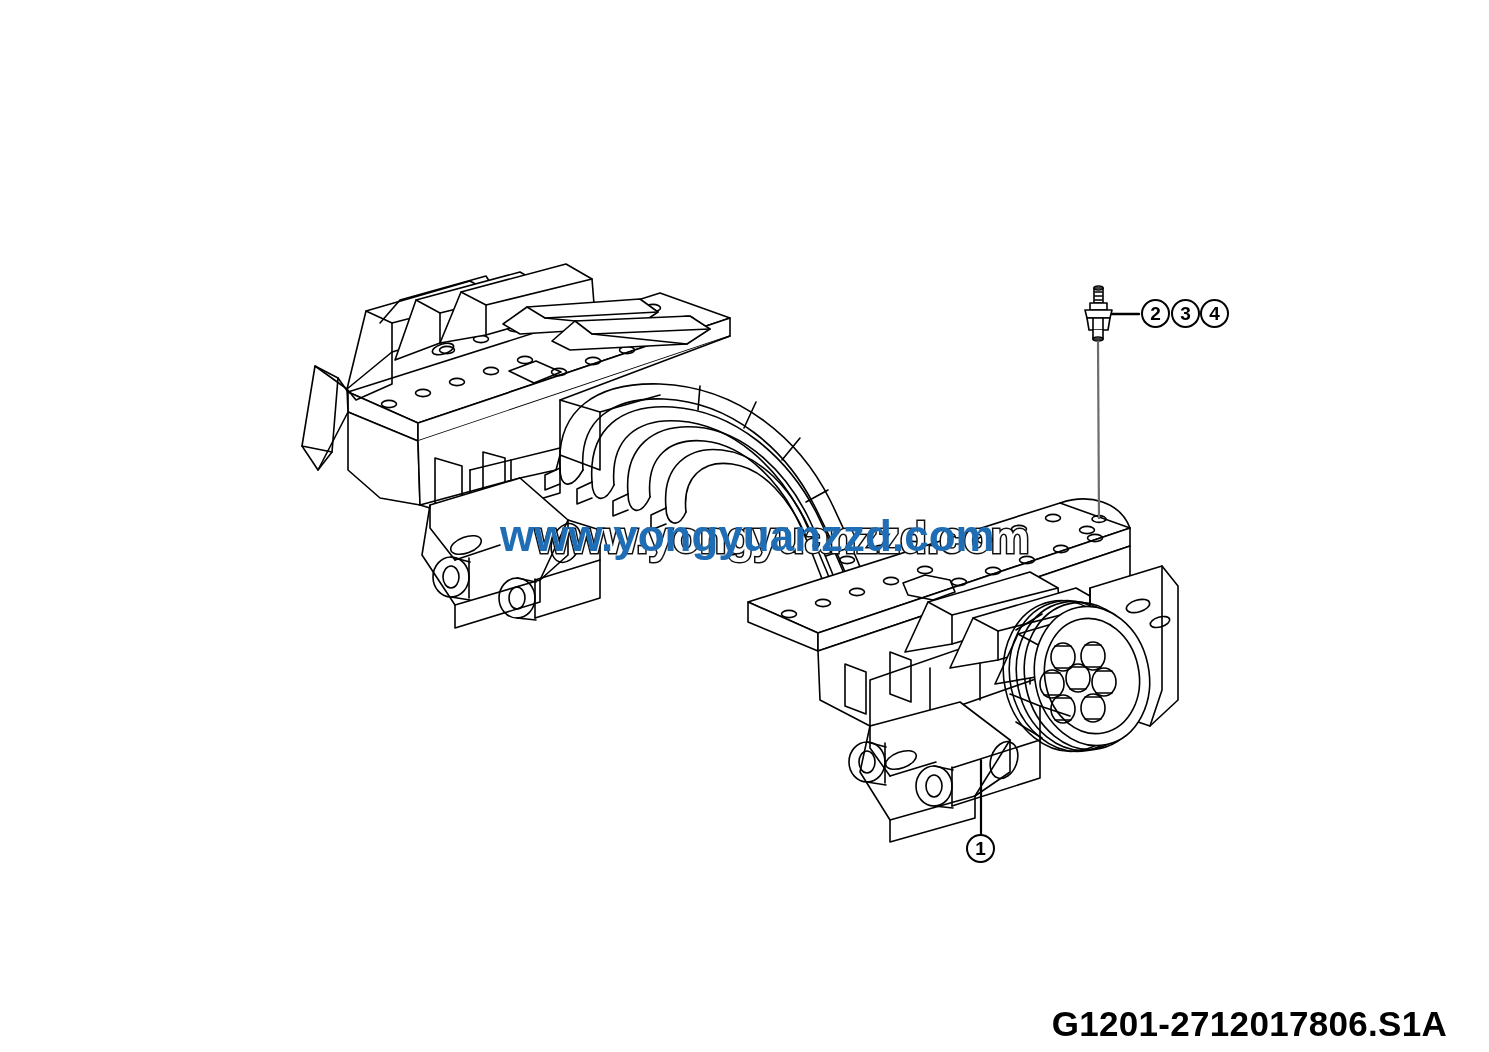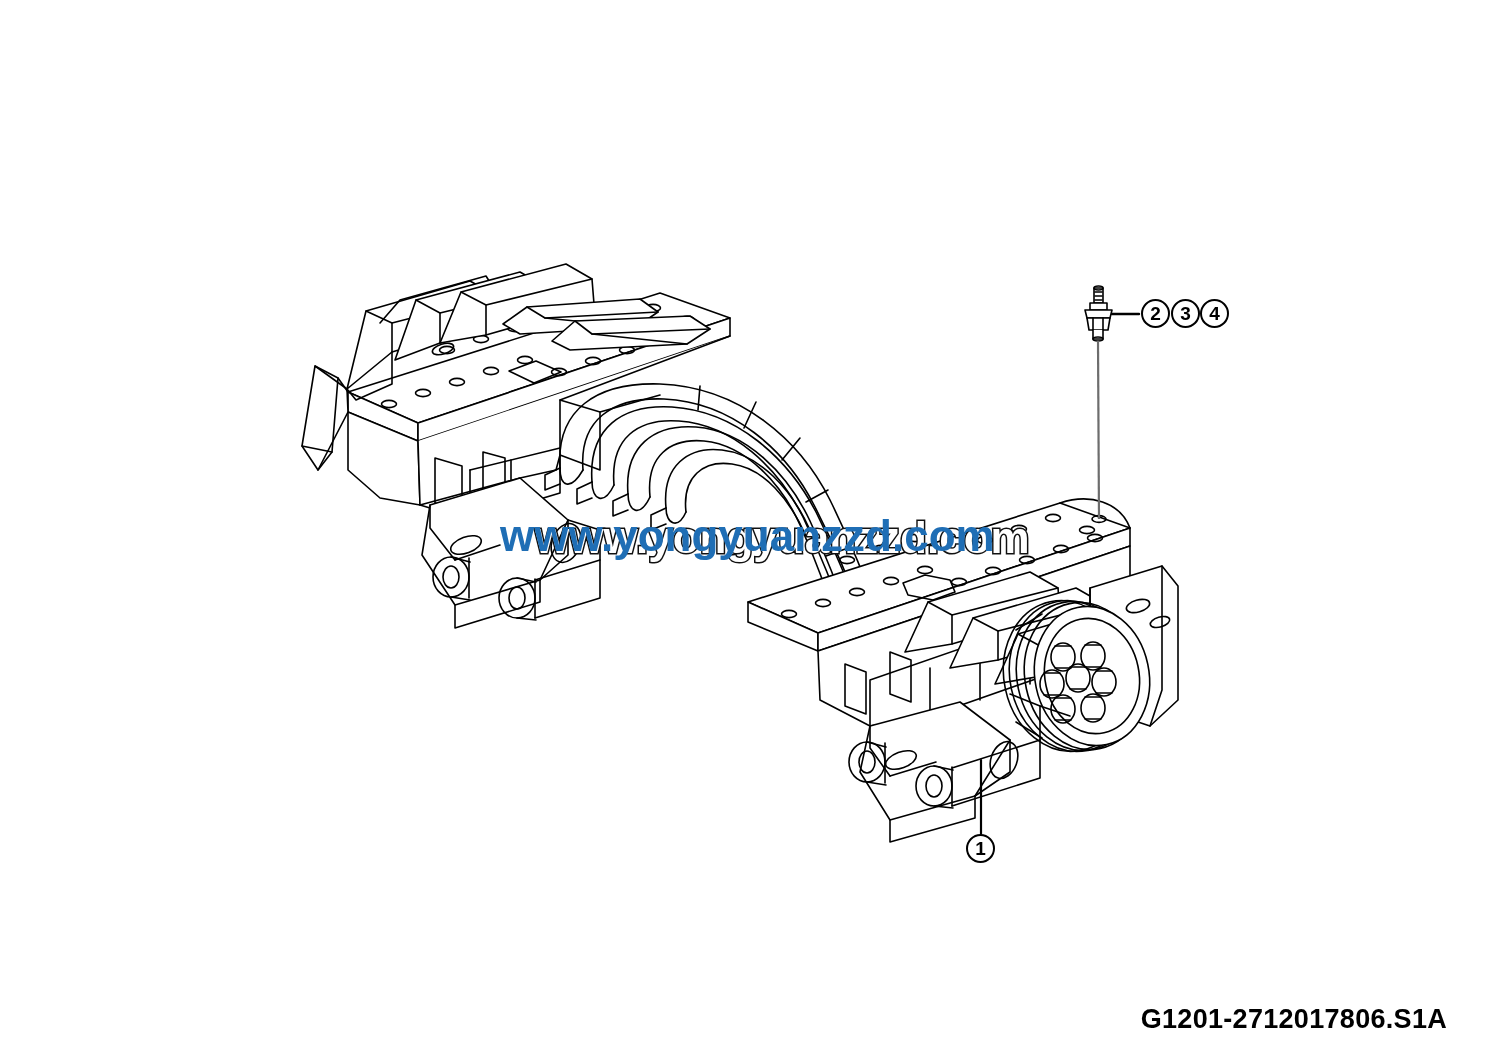--- a/index.html
+++ b/index.html
@@ -59,21 +59,21 @@
     -webkit-text-stroke: 3px #111111;
     paint-order: stroke fill;
   }
 
   
   #part-number {
     position: absolute;
     right: 42px;
     top: 1004px;
     font-family: "Liberation Sans", sans-serif;
-    font-size: 27px;
+    font-size: 35px;
     font-weight: 700;
     color: #000000;
     letter-spacing: 0.3px;
     white-space: nowrap;
   }
 
   
   .callout {
     position: absolute;
     width: 29px;

